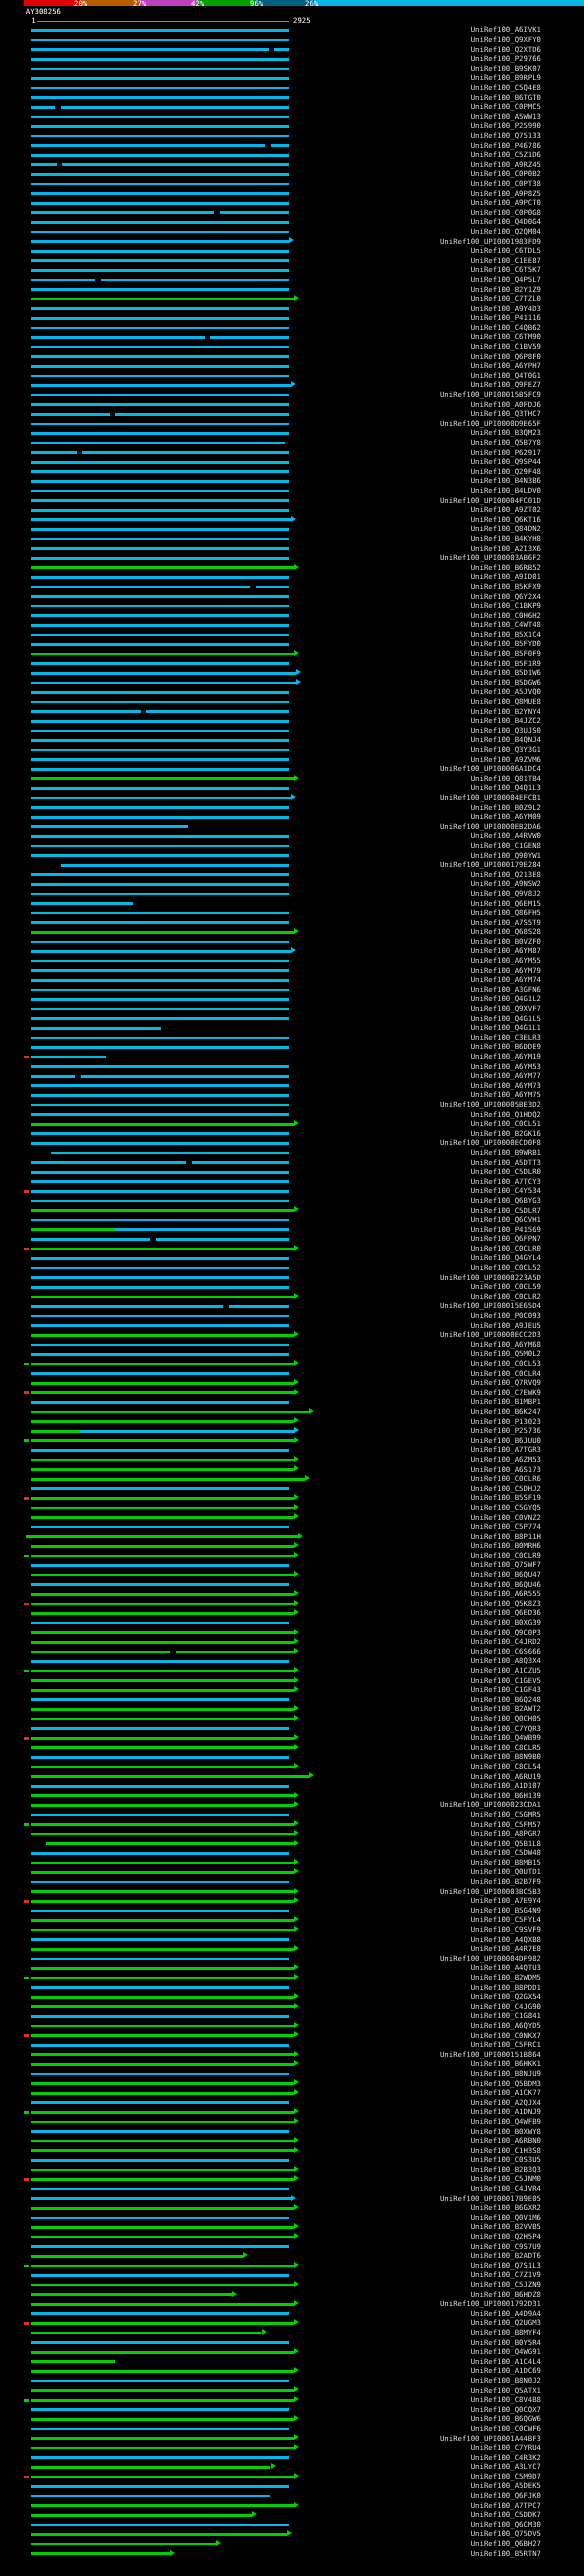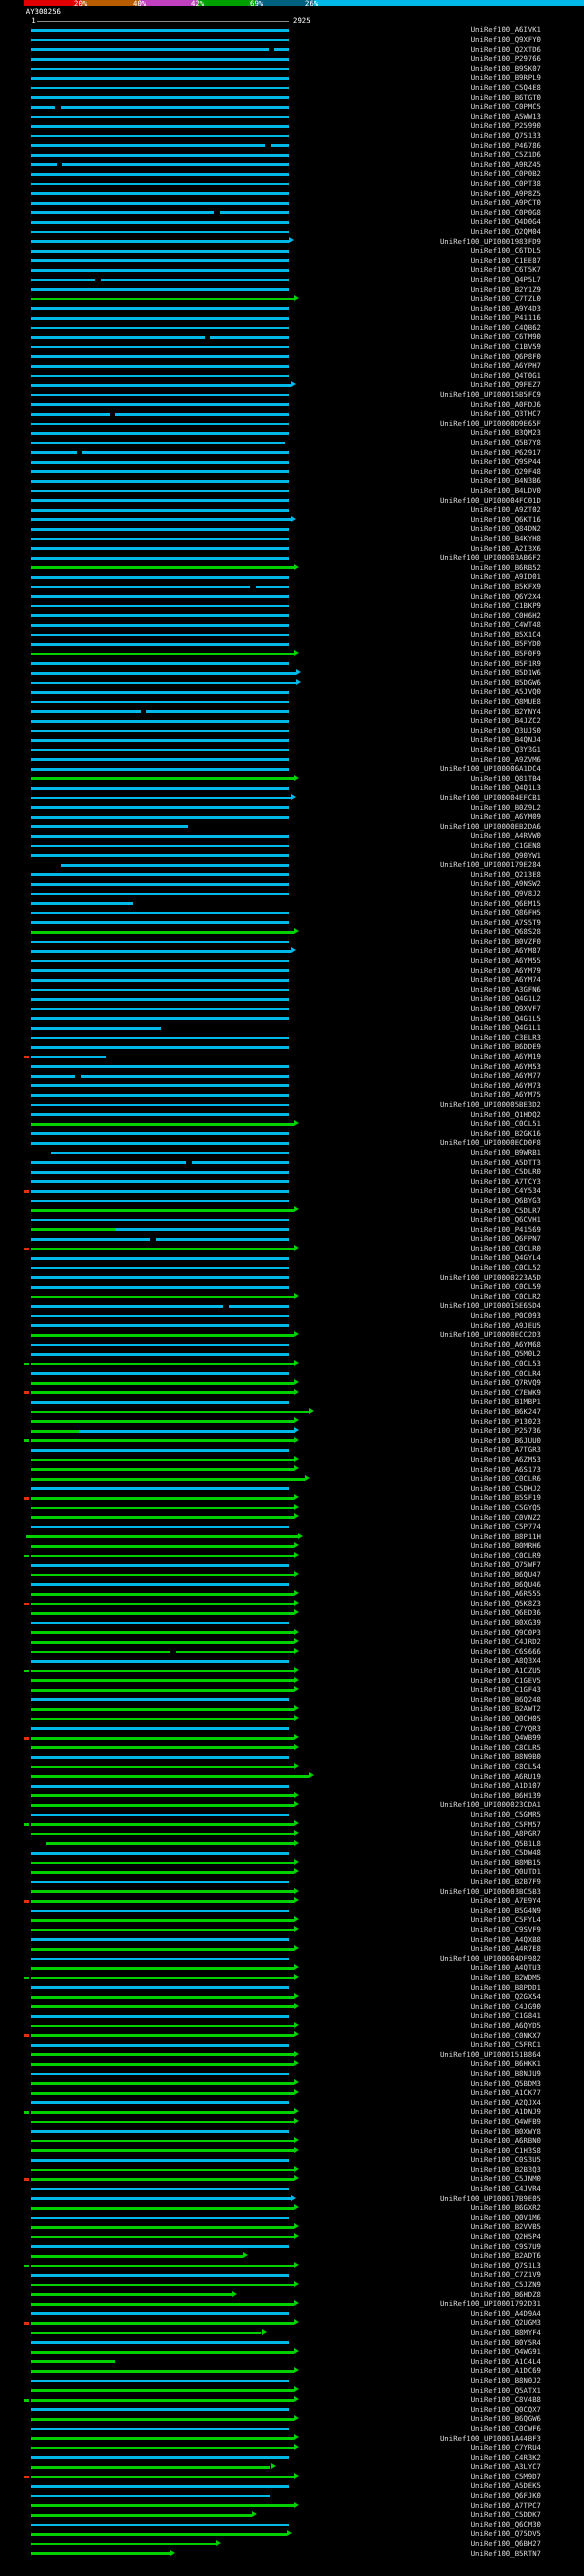--- a/index.html
+++ b/index.html
@@ -42,23 +42,23 @@
   <div id="keywrap">
     <div id="keybar">
         <div class="seg" style="width: 58px; background: rgb(224, 0, 0);"></div>
         <div class="seg" style="width: 58px; background: rgb(184, 92, 0);"></div>
         <div class="seg" style="width: 58px; background: rgb(192, 64, 192);"></div>
         <div class="seg" style="width: 58px; background: rgb(0, 160, 0);"></div>
         <div class="seg" style="width: 58px; background: rgb(0, 96, 128);"></div>
         <div class="seg" style="width: 292px; background: rgb(0, 185, 232);"></div>
       </div>
     <span class="pct" style="left:50px">20%</span>
-    <span class="pct" style="left:109px">40%</span>
+    <span class="pct" style="left:109px">27%</span>
     <span class="pct" style="left:167px">42%</span>
-    <span class="pct" style="left:226px">69%</span>
+    <span class="pct" style="left:226px">96%</span>
     <span class="pct" style="left:281px">26%</span>
   </div>
 
   <div id="titlebar">AY308256</div>
 
   <div id="rulerrow">
     <span id="ruler-start">1</span>
     <div id="ruler-line"></div>
     <span id="ruler-end">2925</span>
   </div>

